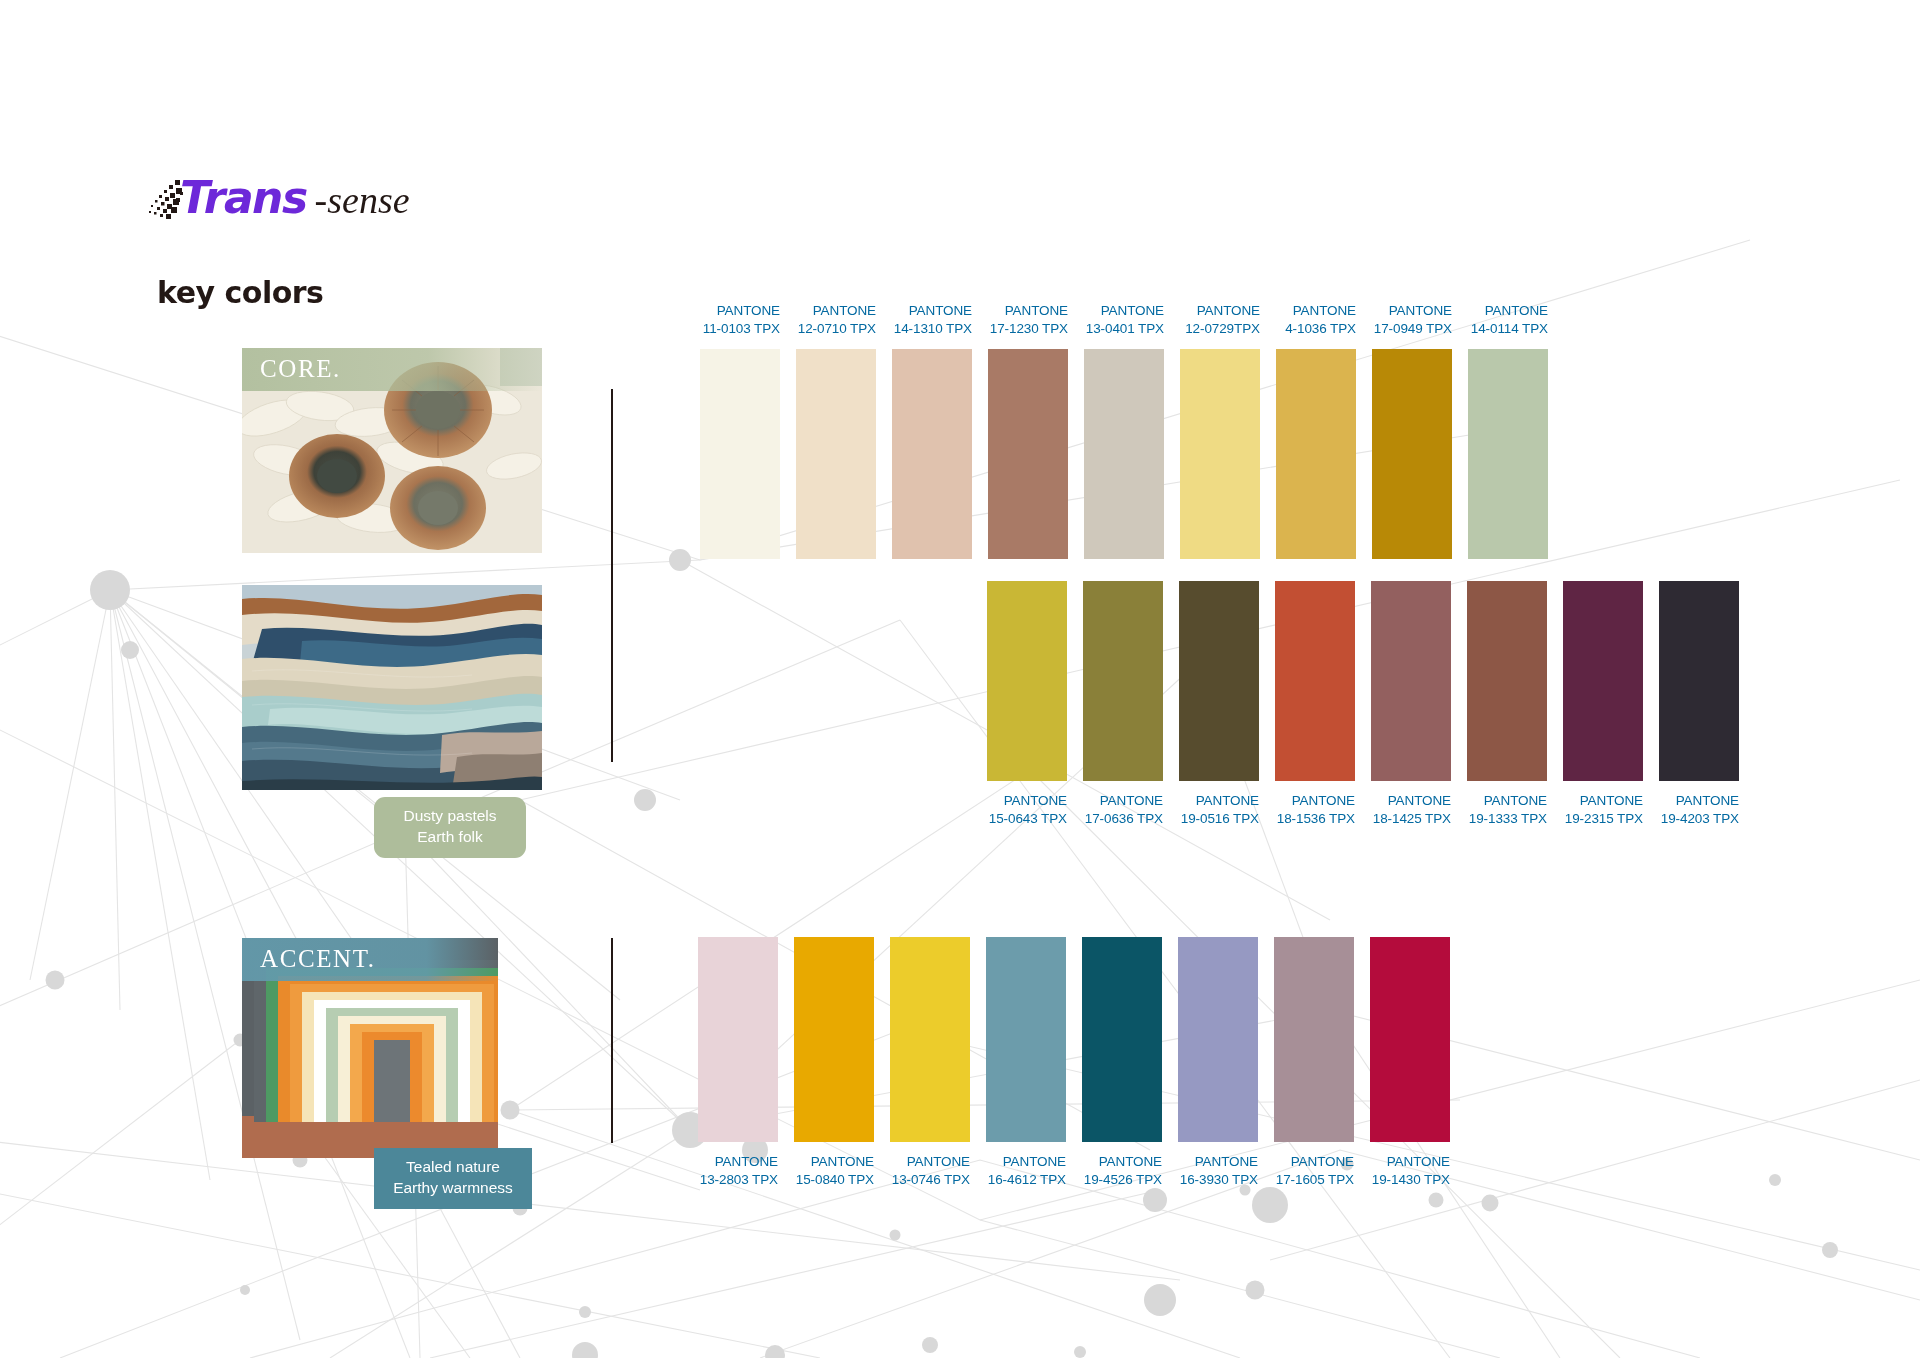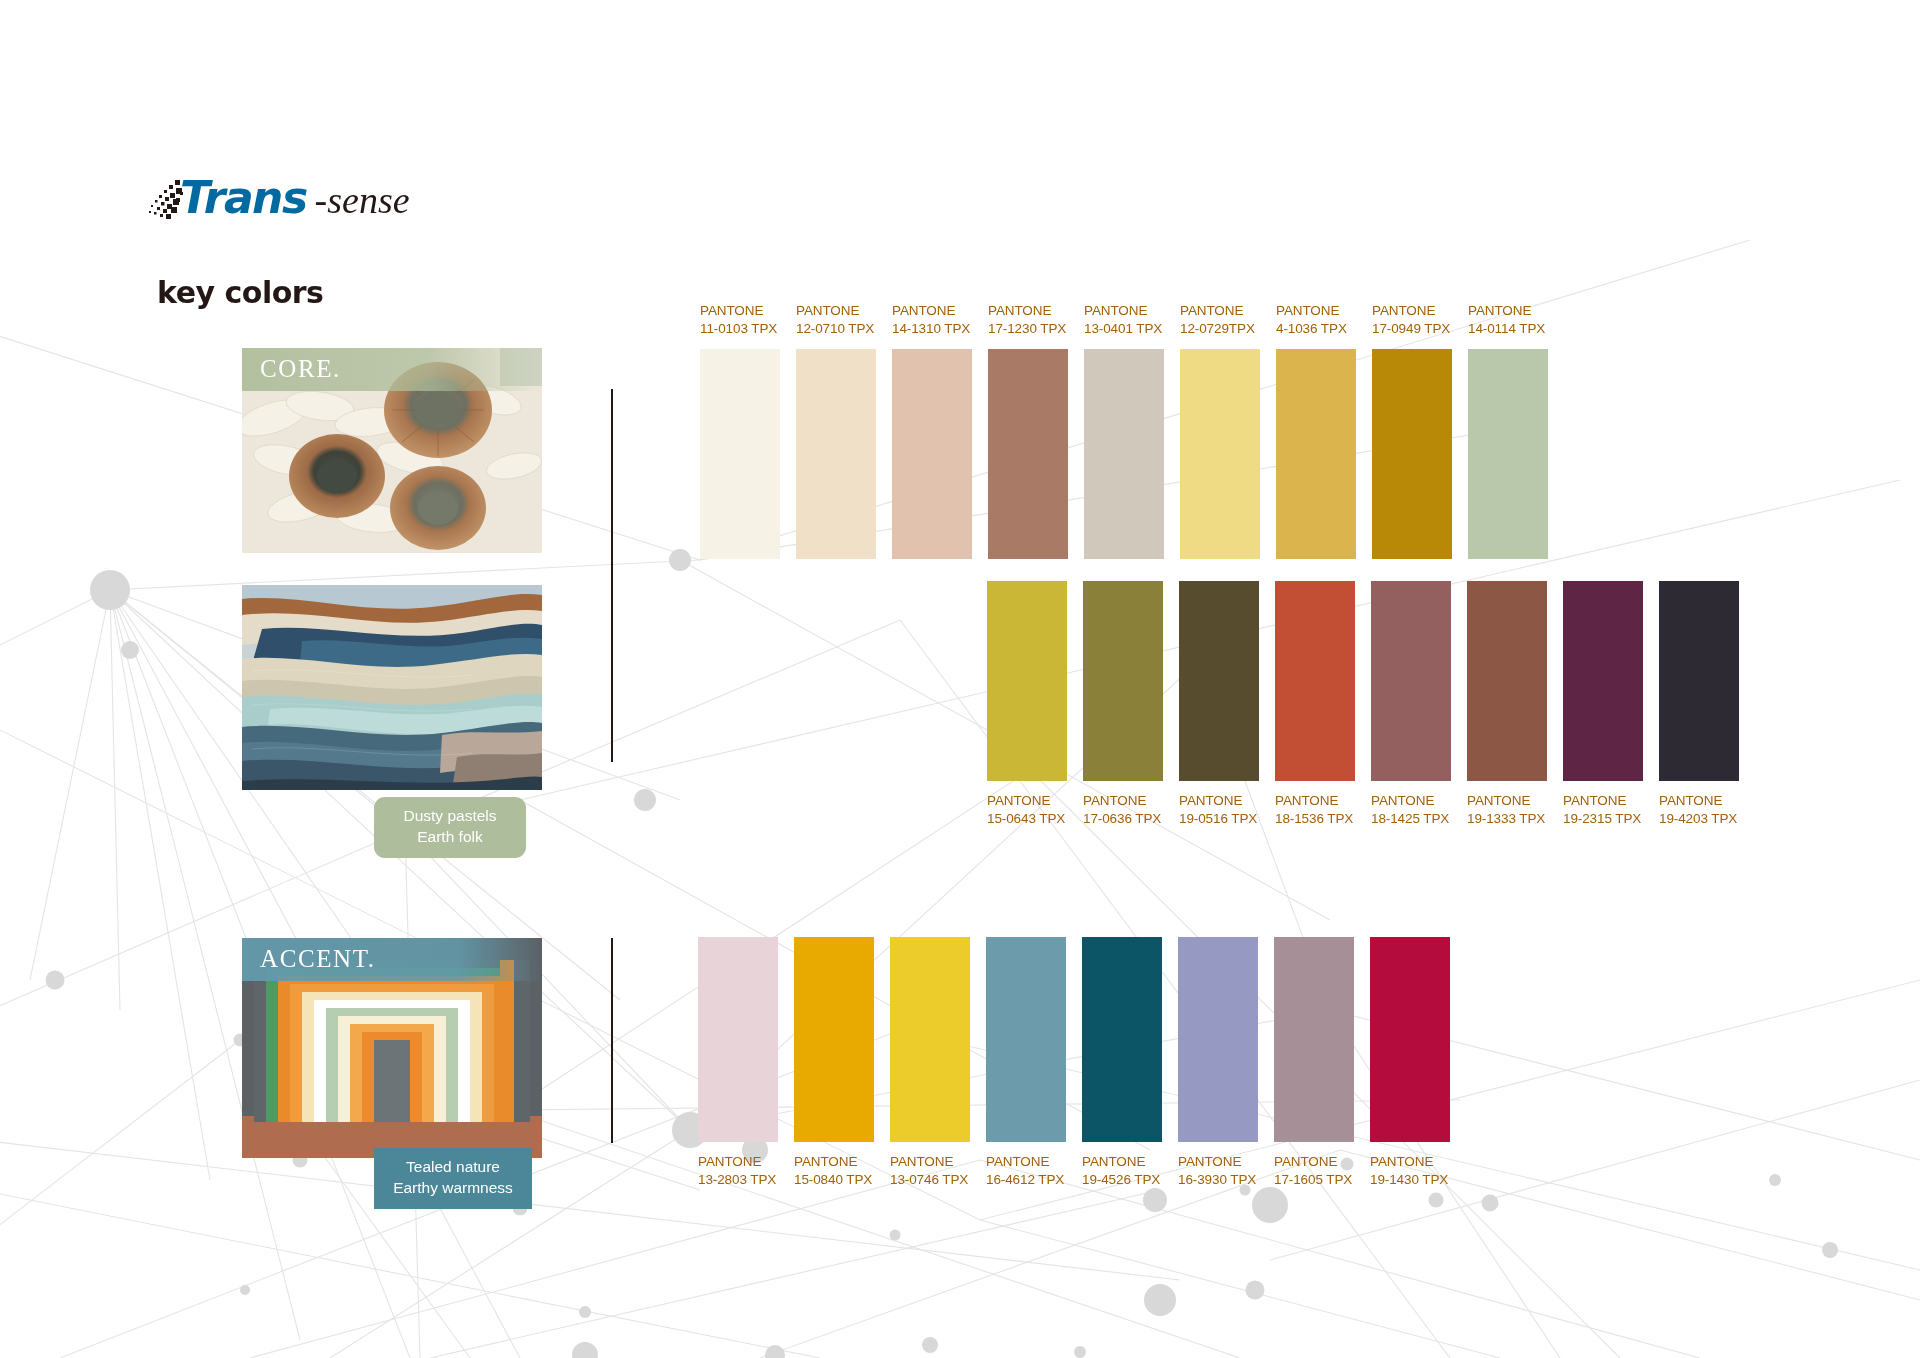--- a/index.html
+++ b/index.html
@@ -41,21 +41,21 @@
     margin-right: -4px;
     align-self: center;
   }
   #brand .dust svg { display: block; }
   #brand .word {
     font-family: "DejaVu Sans", sans-serif;
     font-weight: 700;
     font-style: italic;
     font-size: 44px;
     letter-spacing: -1.5px;
-    color: #0369a1;
+    color: #6d28d9;
     line-height: 1;
     text-align: center;
   }
   #brand .suffix {
     font-family: "Liberation Serif", serif;
     font-style: italic;
     font-size: 38px;
     color: #231815;
     line-height: 1;
     margin-left: 8px;
@@ -106,21 +106,21 @@
     padding: 9px 16px 11px 16px;
     font-family: "Liberation Sans", sans-serif;
   }
 
   
   #photo-core { left: 242px; top: 348px; width: 300px; height: 205px; }
   #photo-core .photo { background: #efe9dc; }
   
   #photo-strata { left: 242px; top: 585px; width: 300px; height: 205px; }
   
-  #photo-accent { left: 242px; top: 938px; width: 300px; height: 220px; }
+  #photo-accent { left: 242px; top: 938px; width: 256px; height: 220px; }
 
   #caption-strata { left: 374px; top: 797px; width: 152px; }
   #caption-accent { left: 374px; top: 1148px; width: 158px; }
 
   
   .rule-v {
     position: absolute;
     width: 2px;
     background: #231815;
     z-index: 4;
@@ -142,23 +142,24 @@
     display: flex;
     flex-direction: column;
   }
   .swatch.labels-above { flex-direction: column; }
   .swatch.labels-below { flex-direction: column-reverse; }
 
   .swatch-label {
     font-family: "Liberation Sans", sans-serif;
     font-size: 13.5px;
     line-height: 1.32;
-    color: #a16207;
+    color: #0369a1;
     letter-spacing: -0.1px;
     white-space: nowrap;
+    text-align: right;
   }
   .swatch.labels-above .swatch-label { margin-bottom: 11px; }
   .swatch.labels-below .swatch-label { margin-top: 11px; }
   .swatch-chip {
     display: block;
   }
 </style>
 </head>
 <body>
 

